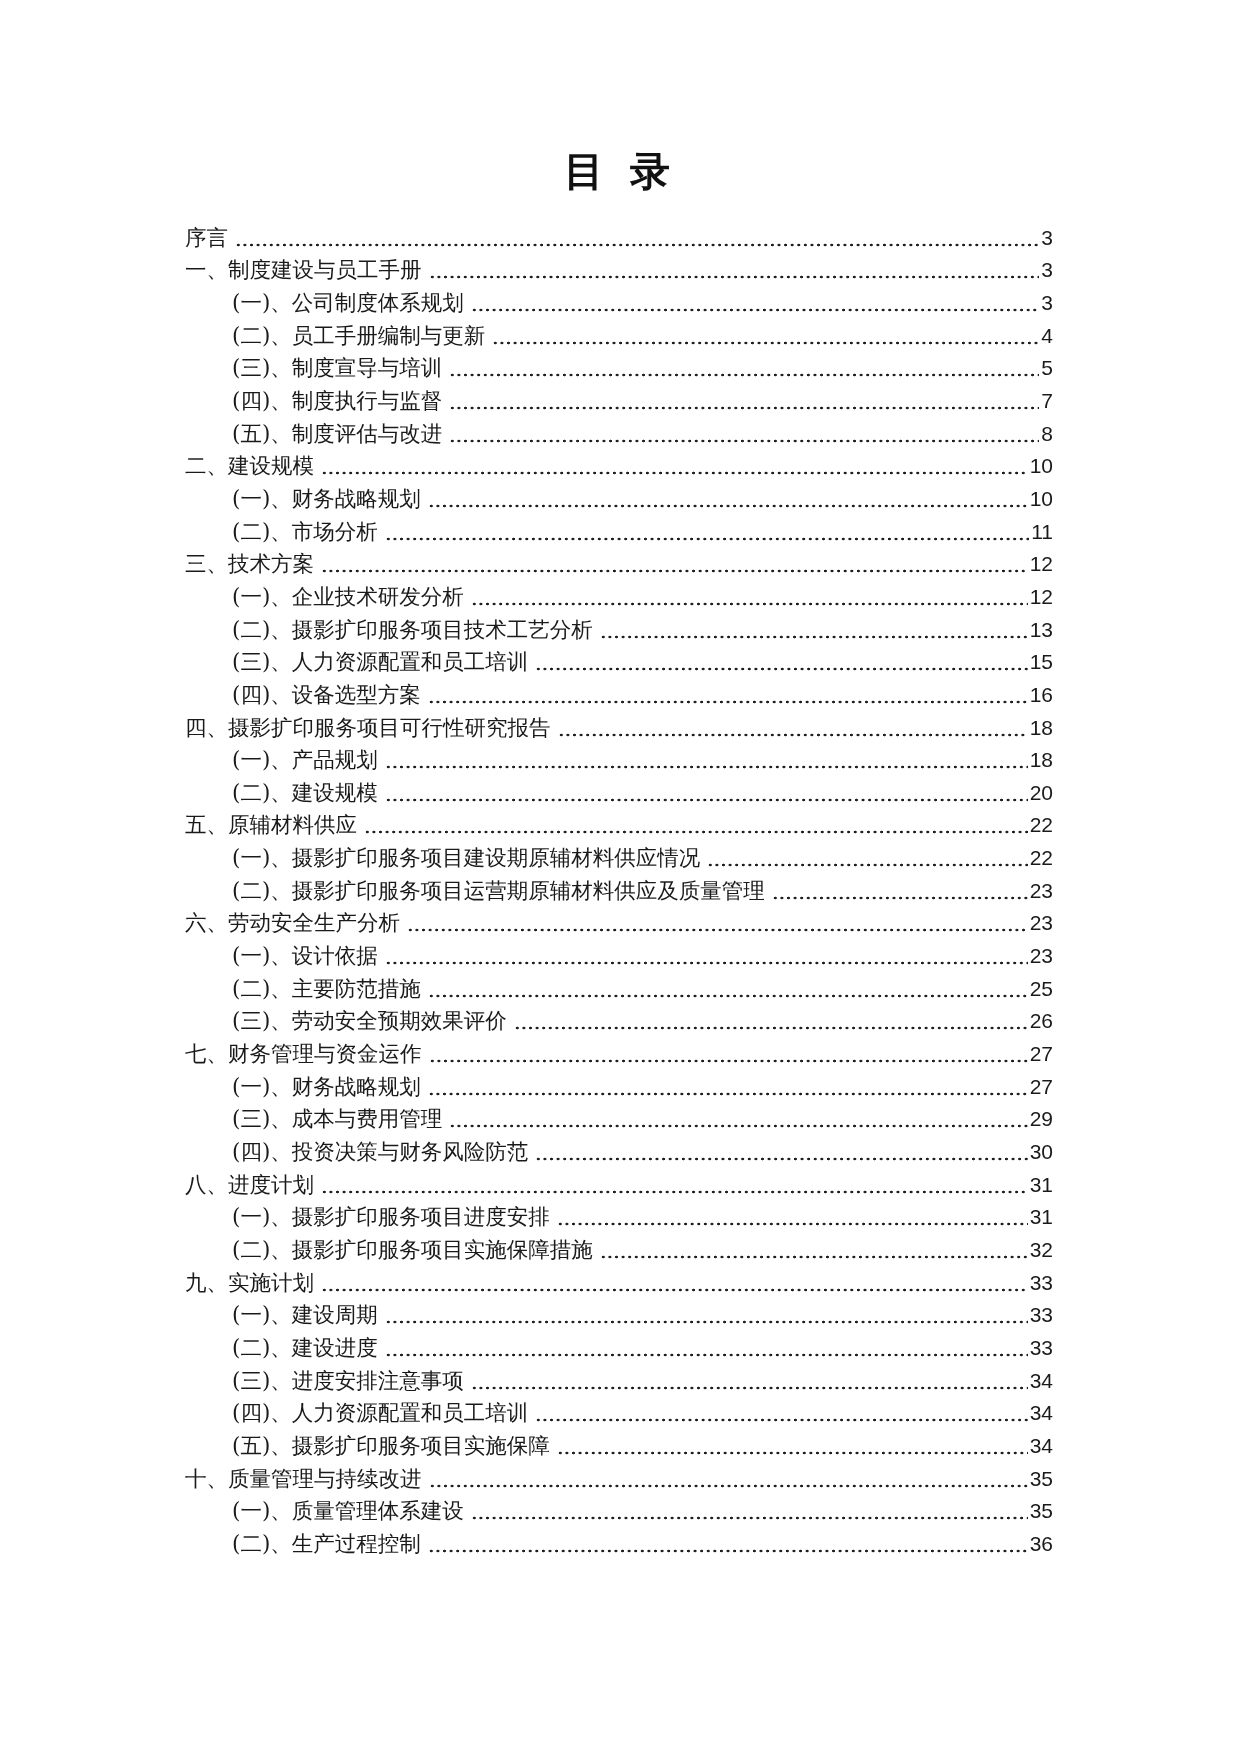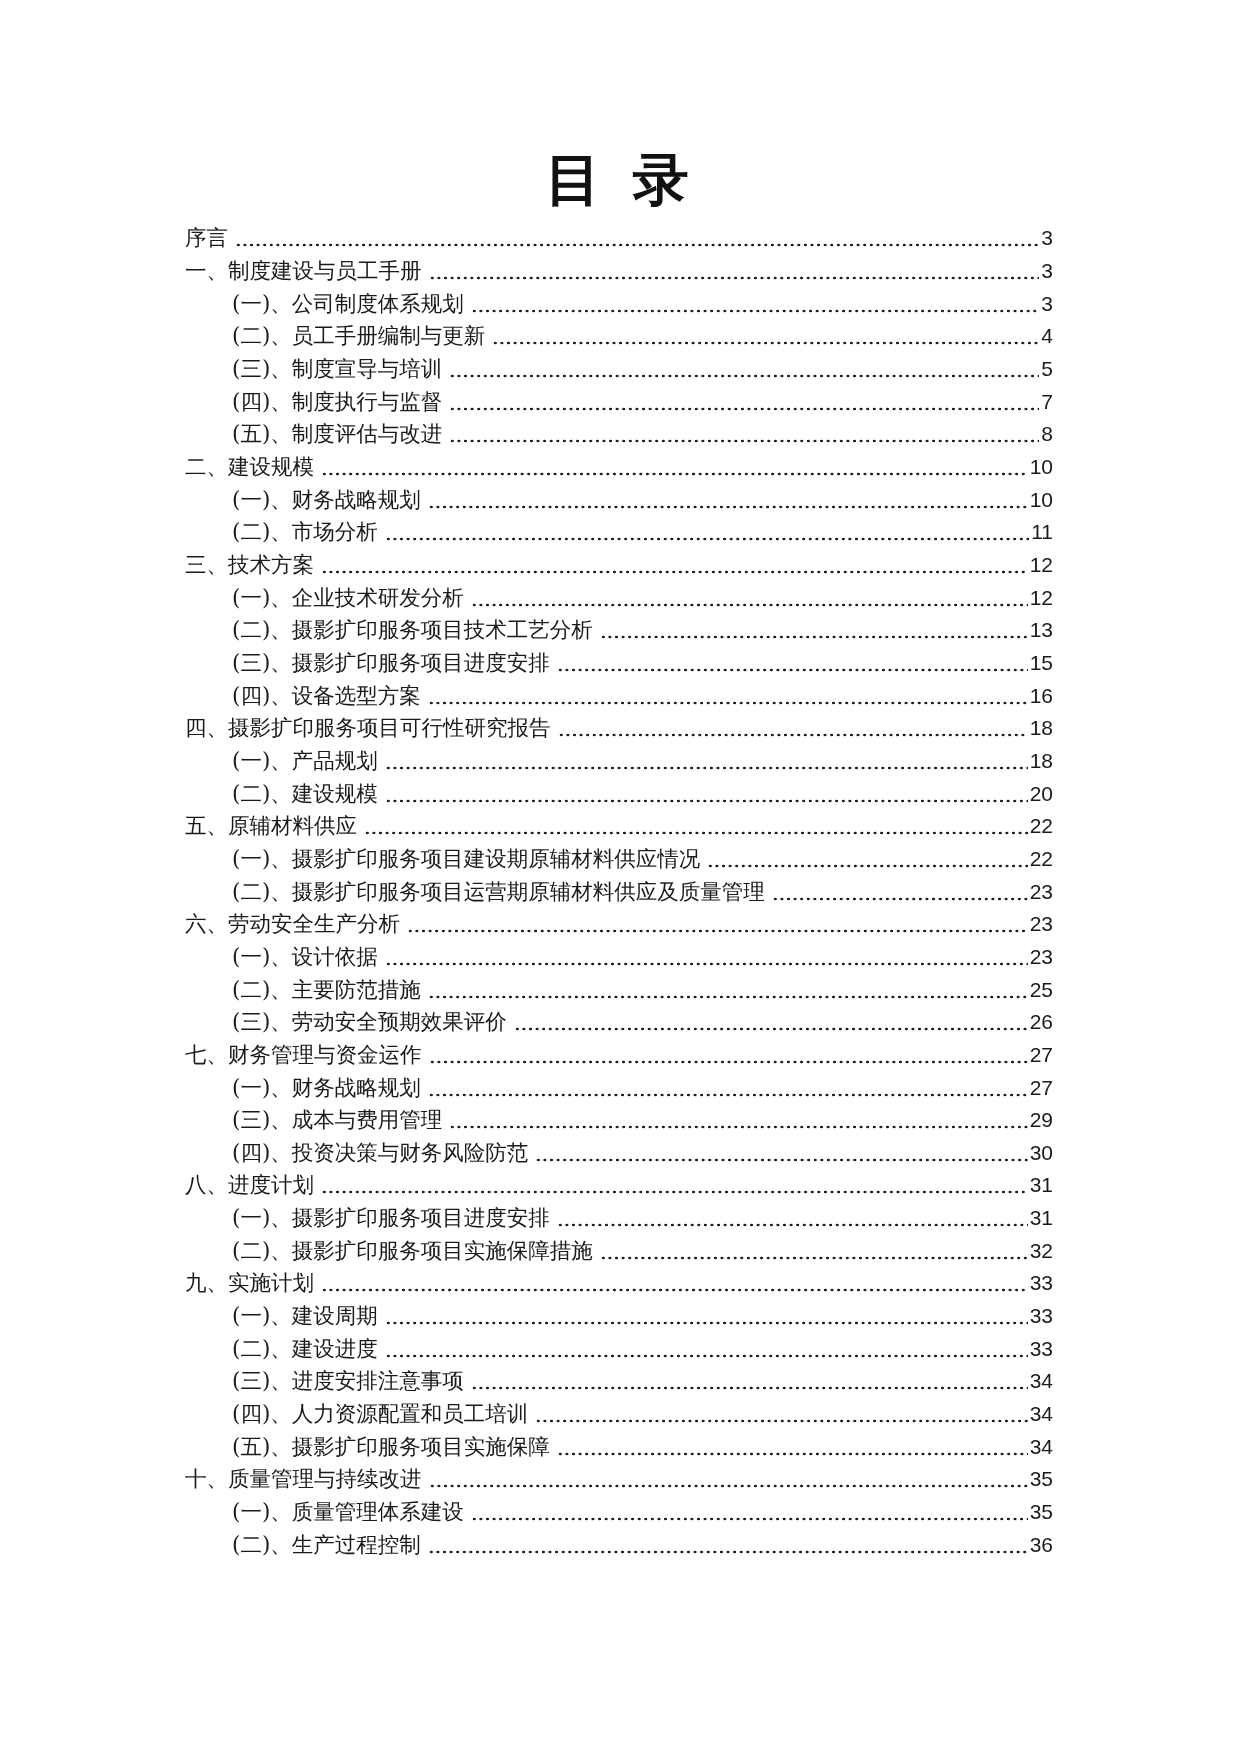--- a/index.html
+++ b/index.html
@@ -17,31 +17,31 @@
   .page {
     position: relative;
     width: 1240px;
     height: 1753px;
     background: #ffffff;
   }
   .doc-title {
     margin: 0;
     padding-top: 150px;
     text-align: center;
-    font-size: 56px;
+    font-size: 40px;
     line-height: 1.05;
     font-weight: 700;
     color: #111111;
     letter-spacing: 6px;
   }
   .toc-list {
     box-sizing: border-box;
     width: 868px;
     margin-left: 185px;
-    margin-top: 12px;
+    margin-top: 28px;
   }
   .toc-row {
     display: flex;
     align-items: flex-end;
     height: 32.66px;
     font-size: 21.5px;
     line-height: 30px;
     white-space: nowrap;
   }
   .toc-row.lvl1 {
@@ -137,21 +137,21 @@
     <span class="toc-entry-title">(一)、企业技术研发分析</span>
     <span class="toc-leader"></span>
     <span class="toc-page">12</span>
   </div>
       <div class="toc-row lvl1">
     <span class="toc-entry-title">(二)、摄影扩印服务项目技术工艺分析</span>
     <span class="toc-leader"></span>
     <span class="toc-page">13</span>
   </div>
       <div class="toc-row lvl1">
-    <span class="toc-entry-title">(三)、摄影扩印服务项目进度安排</span>
+    <span class="toc-entry-title">(三)、人力资源配置和员工培训</span>
     <span class="toc-leader"></span>
     <span class="toc-page">15</span>
   </div>
       <div class="toc-row lvl1">
     <span class="toc-entry-title">(四)、设备选型方案</span>
     <span class="toc-leader"></span>
     <span class="toc-page">16</span>
   </div>
       <div class="toc-row lvl0">
     <span class="toc-entry-title">四、摄影扩印服务项目可行性研究报告</span>

